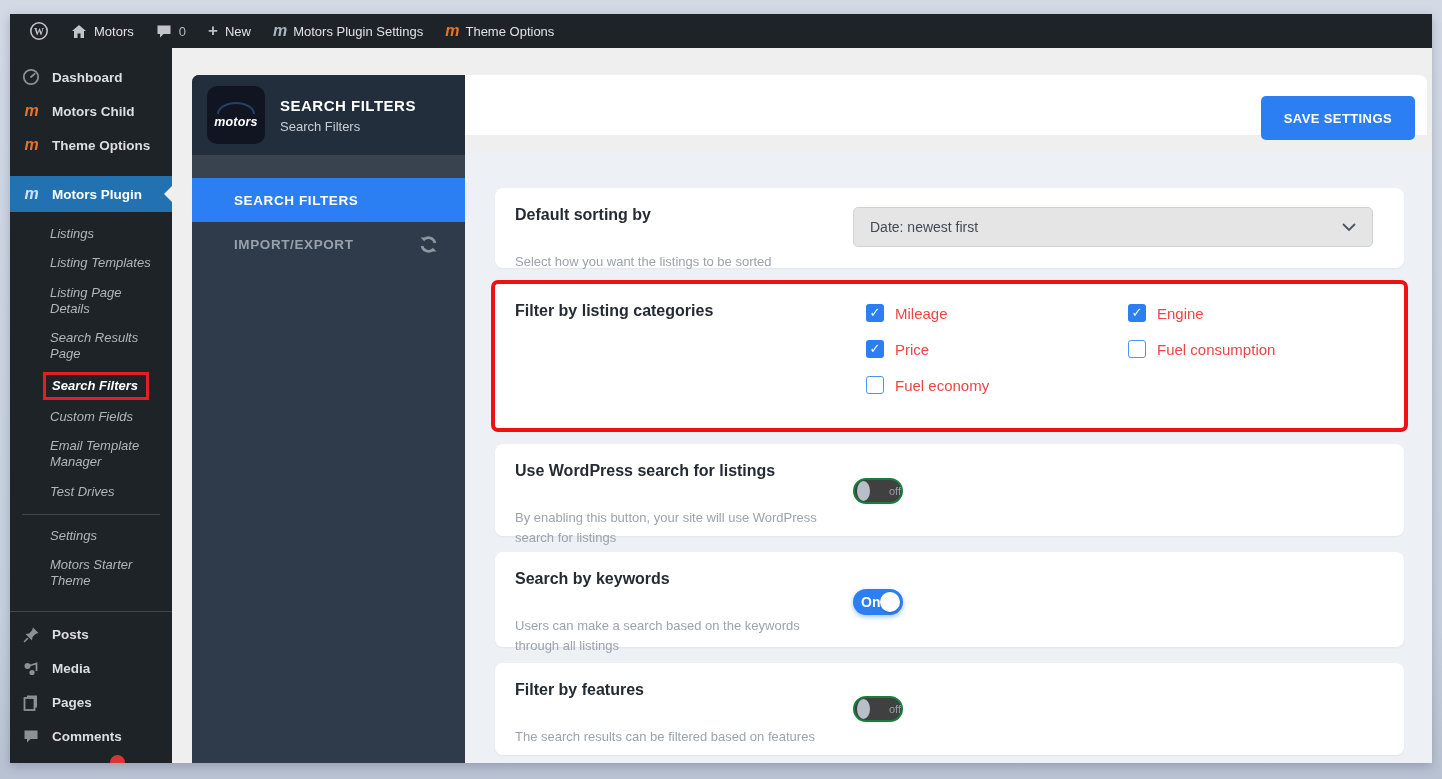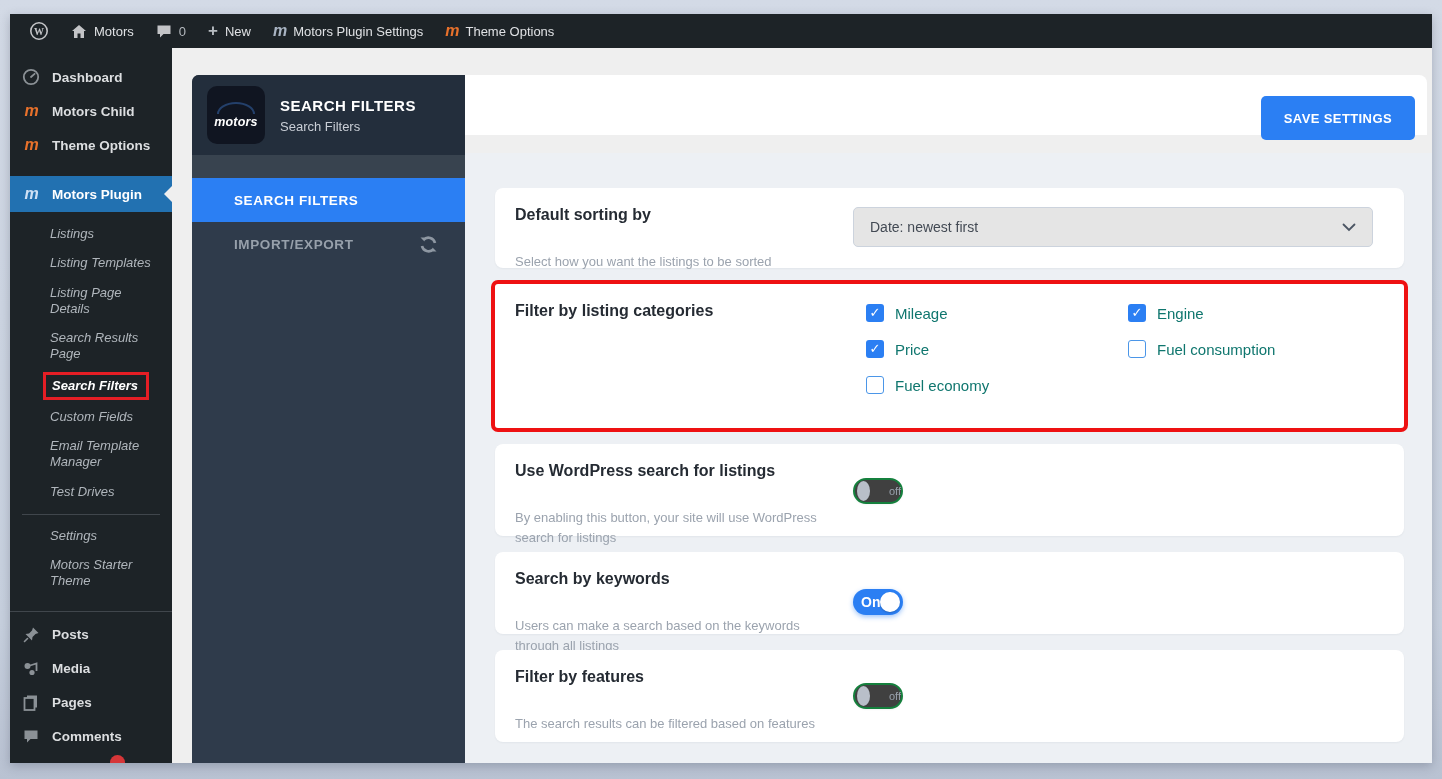--- a/index.html
+++ b/index.html
@@ -88,41 +88,41 @@
   .card {
     position:relative; width:909px; background:#fff; border-radius:8px; margin-bottom:16px;
     padding:18px 20px; box-shadow:0 1px 2px rgba(20,35,60,.05);
   }
   .card.highlighted { box-shadow:0 0 0 4px #ee1112; border-radius:3px; }
   .card-title { font-size:16px; font-weight:bold; color:#252b33; }
   .card-sub { font-size:13px; color:#9ba3ae; margin-top:28px; line-height:1.55; max-width:320px; }
   .card-sorting { height:80px; }
   .card-categories { height:144px; }
   .card-wpsearch { height:92px; }
-  .card-keywords { height:82px; }
+  .card-keywords { height:95px; }
   .card-features { height:92px; }
 
   .select {
     position:absolute; left:358px; top:19px; width:520px; height:40px;
     border:1px solid #ccd3dd; border-radius:5px; background:#e5e5e5; cursor:pointer;
     display:flex; align-items:center; justify-content:space-between; padding:0 16px;
     font-size:14px; color:#434a54;
   }
 
   .cb-grid { position:absolute; left:371px; top:18px; display:flex; }
   .cb-col { width:262px; }
   .cb-row { display:flex; align-items:center; height:22px; margin-bottom:14px; cursor:pointer; }
   .cb { width:18px; height:18px; border-radius:3px; margin-right:11px; position:relative; flex:none; }
   .cb[data-checked="true"] { background:#2b7ff3; }
   .cb[data-checked="true"]::after {
     content:"\2713"; position:absolute; left:0; right:0; top:0; bottom:0;
     color:#fff; font-size:13px; line-height:18px; text-align:center;
   }
   .cb[data-checked="false"] { background:#fff; border:1.6px solid #4b96e8; }
-  .cb-label { font-size:15px; color:#0f766e; }
+  .cb-label { font-size:15px; color:#ef4444; }
 
   .toggle { position:absolute; left:358px; height:26px; width:50px; border-radius:13px; display:flex; align-items:center; cursor:pointer; }
   .toggle[data-state="off"] { background:#404040; border:2px solid #15803d; box-shadow:0 1px 2px rgba(0,0,0,.04);gap:14px; }
   .toggle[data-state="off"] .knob { width:20px; height:20px; border-radius:50%; background:#b9bfc9; margin-left:2px; }
   .toggle[data-state="off"] .t-label { font-size:11px; color:#98a0ab; margin-left:5px; }
   .toggle[data-state="on"] { background:#2b7ff3; box-shadow:0 2px 5px rgba(43,127,243,.45); }
   .toggle[data-state="on"] .t-label { font-size:14px; font-weight:bold; color:#fff; margin-left:8px; }
   .toggle[data-state="on"] .knob { width:20px; height:20px; border-radius:50%; background:#fff; margin-left:auto; margin-right:3px; box-shadow:0 1px 2px rgba(0,0,0,.2); }
   .tg-wpsearch { top:34px; }
   .tg-keywords { top:37px; }

